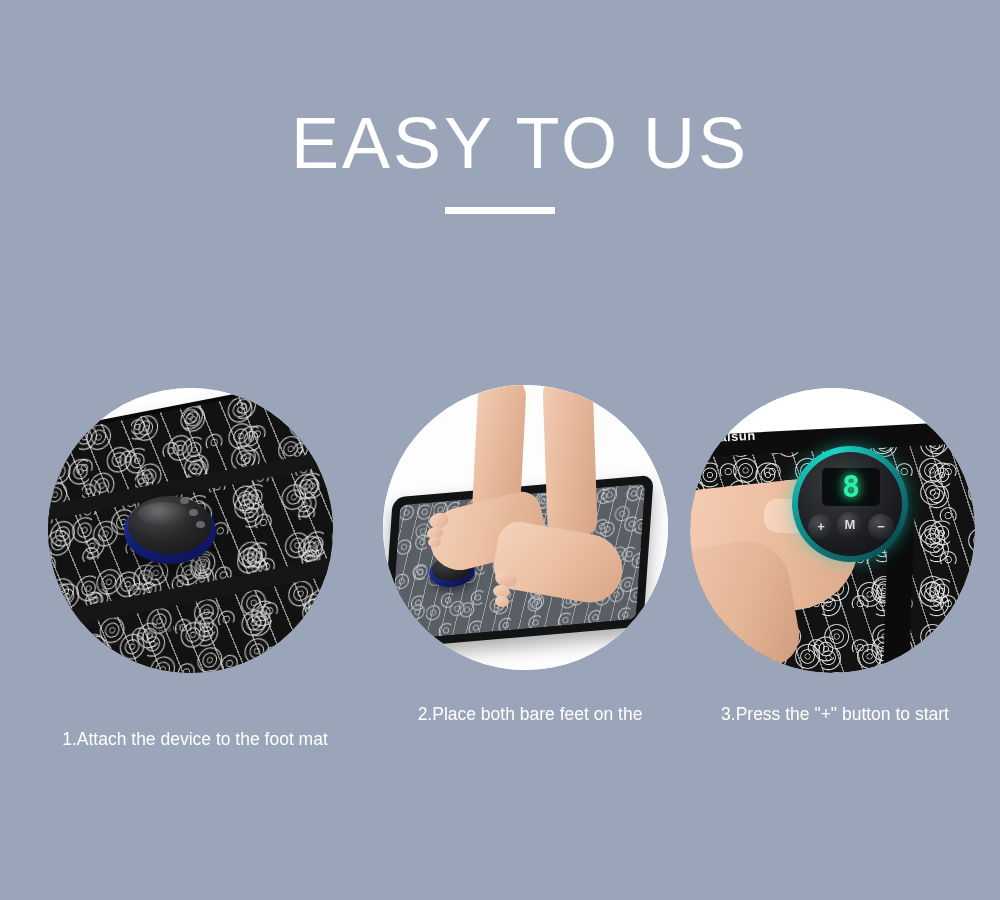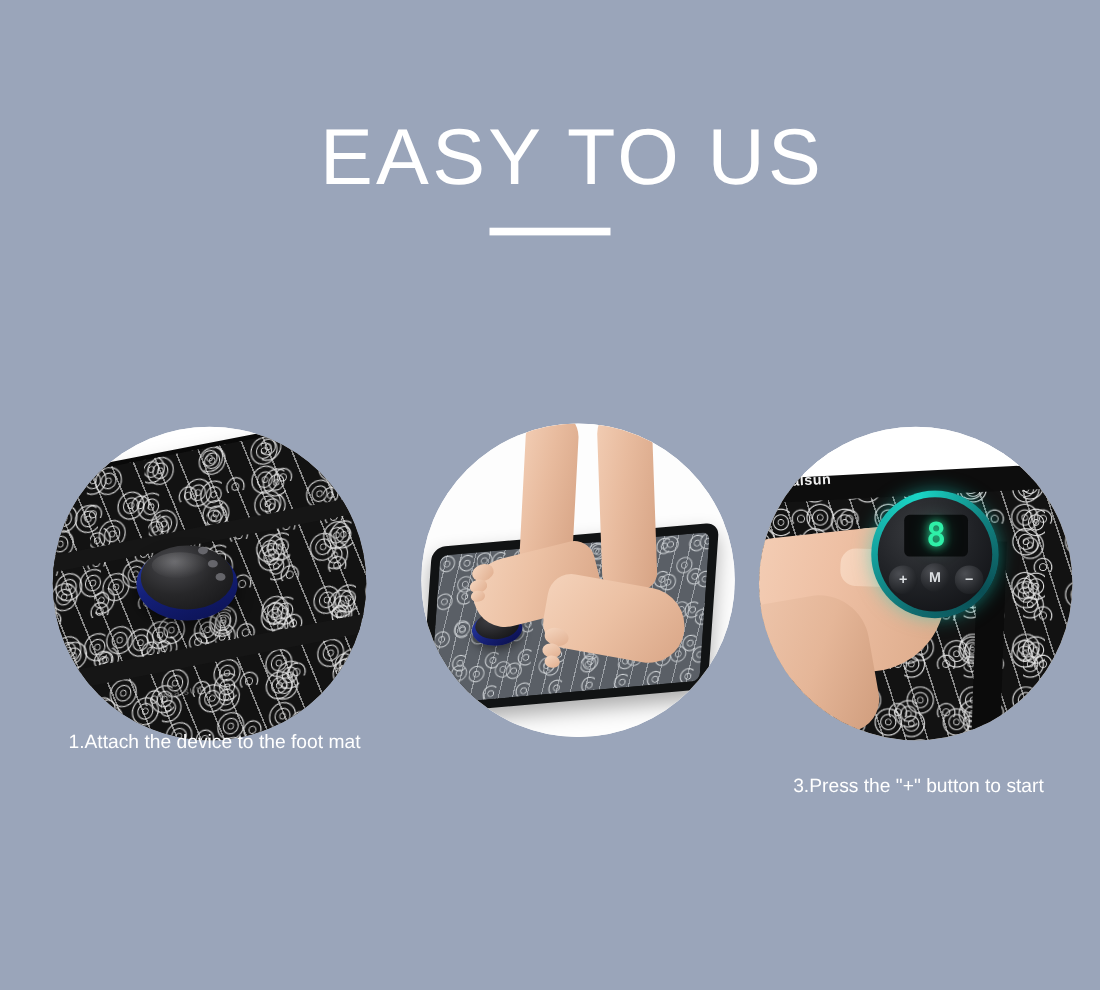--- a/index.html
+++ b/index.html
@@ -390,21 +390,21 @@
 
   
   .caption {
     position: absolute;
     color: #ffffff;
     font-size: 17.5px;
     line-height: 25px;
     font-weight: 400;
     text-align: center;
   }
-  #cap1 { left: 10px;  top: 662px; width: 370px; }
+  #cap1 { left: 10px;  top: 727px; width: 370px; }
   #cap2 { left: 370px; top: 702px; width: 320px; }
   #cap3 { left: 680px; top: 702px; width: 310px; }
   .caption .line { display: block; }
 </style>
 </head>
 <body>
 
 <div class="page">
 
   <div class="headline">EASY TO US</div>
@@ -474,18 +474,19 @@
       <div class="ctl-btn btn-plus">+</div>
       <div class="ctl-btn btn-mode">M</div>
       <div class="ctl-btn btn-minus">−</div>
     </div>
   </div>
 
   <div class="caption" id="cap1">
     <span class="line">1.Attach the device to the foot mat</span>
   </div>
   <div class="caption" id="cap2">
+    <span class="line">2.Place both bare feet on the</span>
   </div>
   <div class="caption" id="cap3">
     <span class="line">3.Press the "+" button to start</span>
   </div>
 
 </div>
 
 </body></html>

